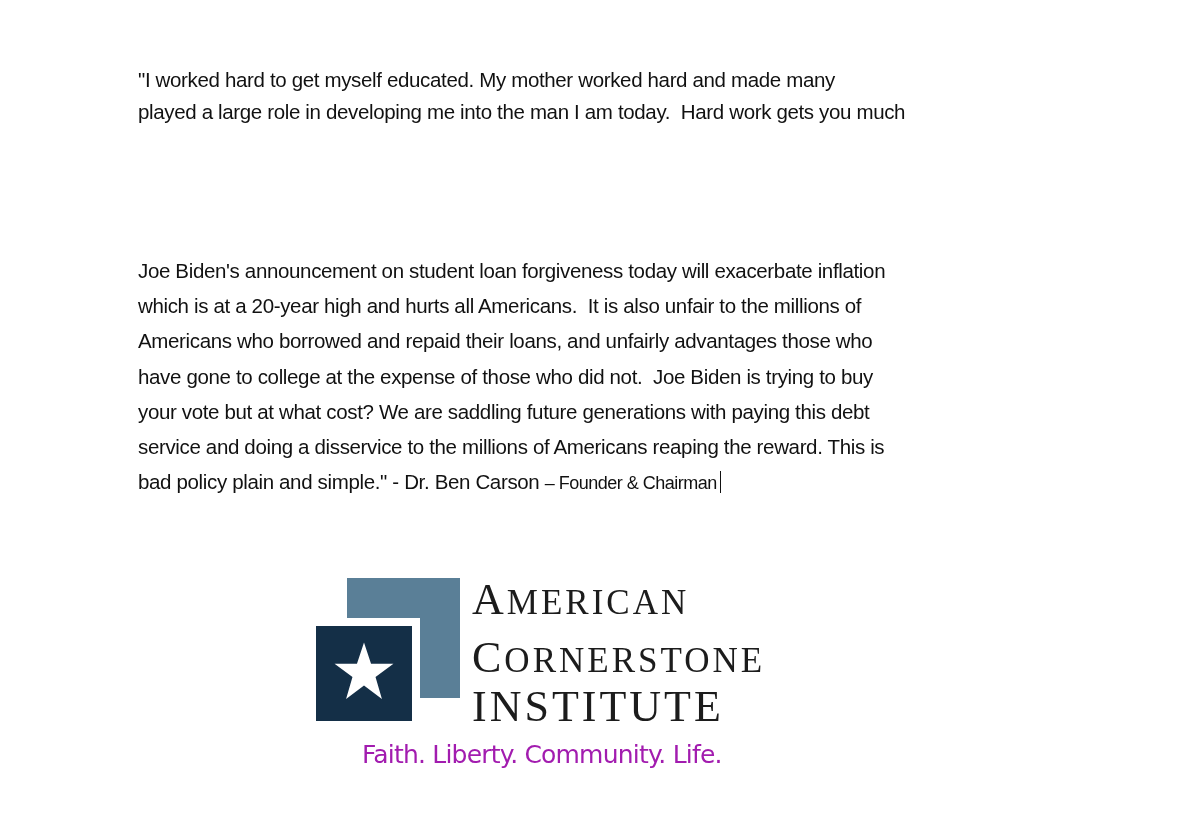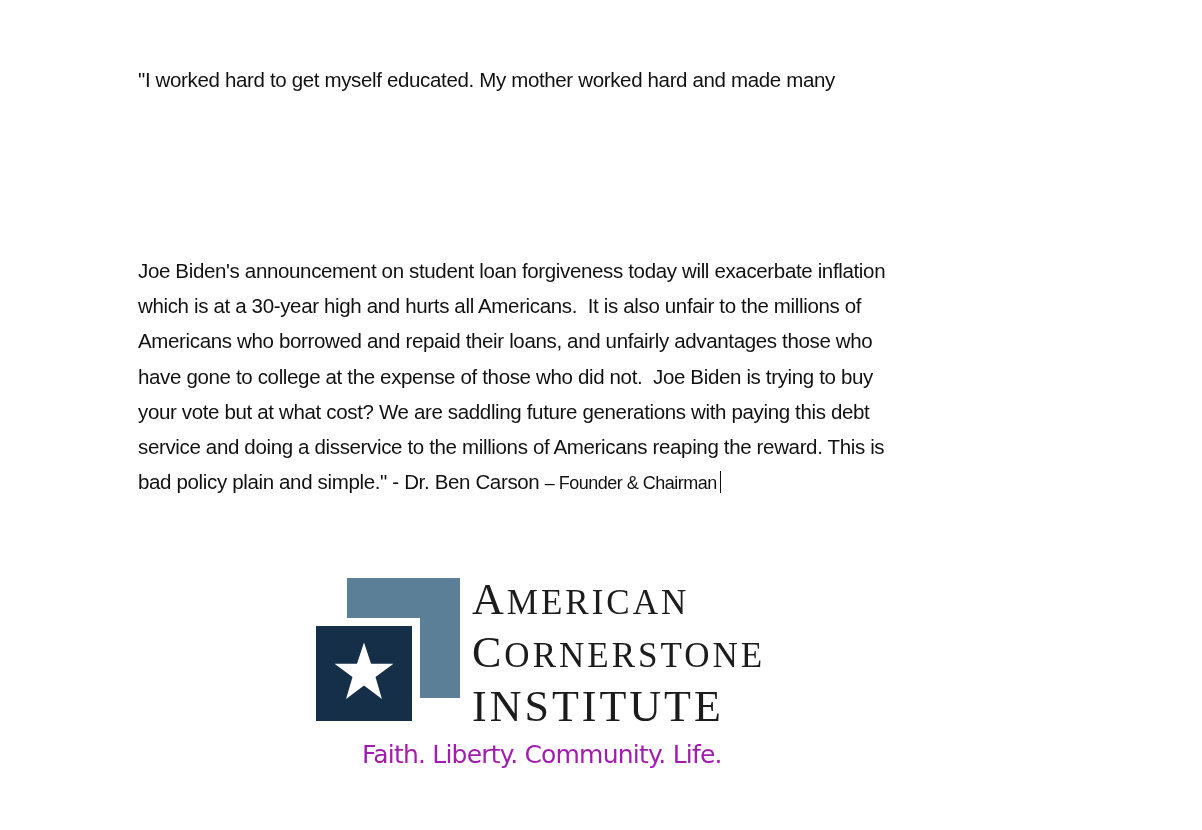--- a/index.html
+++ b/index.html
@@ -10,35 +10,36 @@
   .line { white-space:pre; display:block; }
   .attrib-role { font-size:18px; letter-spacing:-0.5px;margin-top:48px; }
   .cursor { display:inline-block; width:1.5px; height:22px; background:#111; vertical-align:-4px; margin-left:3px; }
   .logo-light { position:absolute; left:347px; top:578px; width:113px; height:120px; background:#5a7f97; }
   .logo-gap { position:absolute; left:308px; top:618px; width:112px; height:111px; background:#fff; }
   .logo-dark { position:absolute; left:316px; top:626px; width:96px; height:95px; background:#142f47; }
   .star { position:absolute; left:332px; top:640px; width:64px; height:64px; }
   .brand { position:absolute; left:472px; font-family:"Liberation Serif", serif; font-weight:normal; color:#1c1c1c; letter-spacing:3px; }
   .b1 { top:577px; font-size:44px; line-height:46px; }
   .b1 .small { font-size:35px; }
-  .b2 { top:630px; font-size:44px; line-height:46px;text-align:center; }
+  .b2 { top:630px; font-size:44px; line-height:56px;text-align:center; }
   .b2 .small { font-size:35px; }
   .b3 { top:684px; font-size:44px; line-height:46px; }
   .tagline { position:absolute; left:362px; top:740px; font-family:"DejaVu Sans", sans-serif; font-size:25px; color:#a21caf; letter-spacing:-0.8px; }
 </style>
 </head>
 <body>
 
 <div class="quote p1">
   <span class="line">"I worked hard to get myself educated. My mother worked hard and made many</span>
+  <span class="line">played a large role in developing me into the man I am today.  Hard work gets you much</span>
 </div>
 
 <div class="quote p2">
   <span class="line">Joe Biden's announcement on student loan forgiveness today will exacerbate inflation</span>
-  <span class="line">which is at a 30-year high and hurts all Americans.  It is also unfair to the millions of</span>
+  <span class="line">which is at a 20-year high and hurts all Americans.  It is also unfair to the millions of</span>
   <span class="line">Americans who borrowed and repaid their loans, and unfairly advantages those who</span>
   <span class="line">have gone to college at the expense of those who did not.  Joe Biden is trying to buy</span>
   <span class="line">your vote but at what cost? We are saddling future generations with paying this debt</span>
   <span class="line">service and doing a disservice to the millions of Americans reaping the reward. This is</span>
   <span class="line"><span>bad policy plain and simple." - Dr. Ben Carson </span><span class="attrib-role">– Founder &amp; Chairman</span><span class="cursor"></span></span>
 </div>
 
 <div>
   <div class="logo-light"></div>
   <div class="logo-gap"></div>

